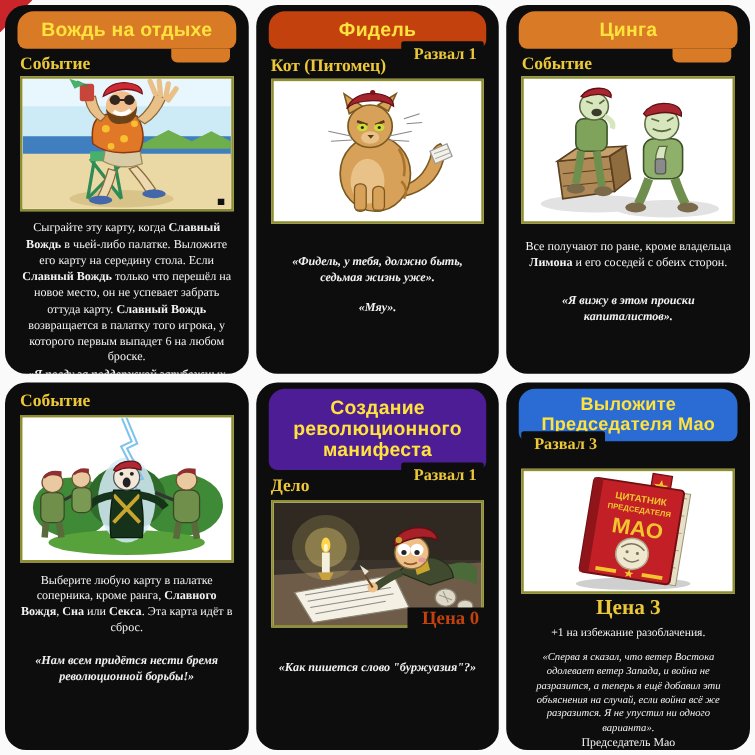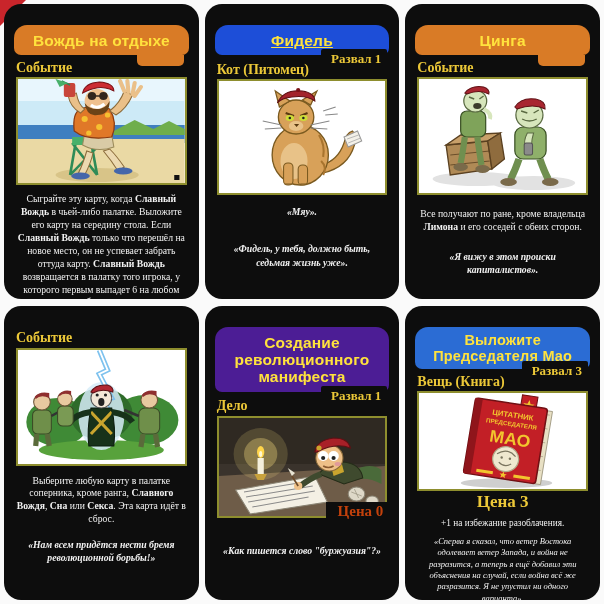--- a/index.html
+++ b/index.html
@@ -11,35 +11,35 @@
     position:absolute;left:0;top:0;width:26px;height:26px;background:#c9252b;
     clip-path:polygon(0 0,100% 0,0 100%);
   }
   .grid{
     position:absolute;inset:0;display:grid;
     grid-template-columns:repeat(3,1fr);grid-template-rows:repeat(2,1fr);
     gap:7px 6px;padding:4px;box-sizing:border-box;
   }
   .card{
     background:#0d0d0d;border-radius:17px;position:relative;overflow:hidden;
-    display:flex;flex-direction:column;padding:20px 9px;box-sizing:border-box;
+    display:flex;flex-direction:column;padding:4px 9px;box-sizing:border-box;
   }
   .banner{
     position:relative;border-radius:13px 13px 7px 7px;margin:1px 1px 0;
     padding:7px 4px 6px;text-align:center;
     font-family:"Liberation Sans",sans-serif;font-weight:bold;
     color:#ffe23d;font-size:15.5px;line-height:1.12;letter-spacing:.2px;
   }
   .banner.small-title{font-size:14.5px;padding:5px 4px 5px;}
   .banner.event::after{
     content:"";position:absolute;top:100%;right:5px;width:27%;height:11px;
     background:inherit;border-radius:0 0 5px 5px;
   }
   .bg-orange{background:#d97b26;}
-  .bg-green{background:#1d4ed8;text-decoration:underline;}
+  .bg-green{background:#c2410c;}
   .bg-red{background:#4c1d95;}
   .bg-blue{background:#2b6cd4;}
   .header-row{
     display:flex;justify-content:space-between;align-items:flex-end;
     margin:2px 3px 1px;position:relative;z-index:2;min-height:18px;
   }
   .type-line{
     color:#ecc838;font-weight:bold;font-size:14px;line-height:1.1;padding-top:2px;
   }
   .razval{
@@ -162,22 +162,22 @@
             <ellipse cx="81" cy="37" rx="4" ry="3" fill="#cddc39"></ellipse>
               <circle cx="81" cy="37" r="1.2" fill="#222"></circle>
             <ellipse cx="74" cy="45" rx="7" ry="5" fill="#e8c288"></ellipse>
             <path d="M72 43 L77 43 L74.5 46 Z" fill="#5a3a10"></path>
             <path d="M60 44 L42 40 M60 47 L44 48 M88 44 L106 40 M88 47 L104 48 M100 30 L112 26 M102 34 L114 33" stroke="#888" stroke-width="1"></path>
             <path d="M56 22 Q62 8 80 10 Q92 12 92 20 Q84 14 70 16 Q60 17 56 22 Z" fill="#a3242c" stroke="#5f1014" stroke-width="1"></path>
             <circle cx="76" cy="9" r="2" fill="#7a1217"></circle>
           </svg>
         </div>
       </div>
+      <div class="flavor loose">«Фидель, у тебя, должно быть, седьмая жизнь уже».</div>
       <div class="flavor">«Мяу».</div>
-      <div class="flavor loose">«Фидель, у тебя, должно быть, седьмая жизнь уже».</div>
     </div>
 
     <div class="card c3">
       <div class="banner bg-orange event">
         <span>Цинга</span>
       </div>
       <div class="header-row">
         <span class="type-line">Событие</span>
       </div>
       <div class="art-wrap">
@@ -319,21 +319,20 @@
         <div class="cena-overlay">Цена 0</div>
       </div>
       <div class="flavor" style="margin-top:26px;">«Как пишется слово "буржуазия"?»</div>
     </div>
 
     <div class="card c6">
       <div class="banner bg-blue small-title">
         <span>Выложите Председателя Мао</span>
       </div>
       <div class="header-row">
-        <span class="type-line">Вещь (Книга)</span>
         <span class="razval">Развал 3</span>
       </div>
       <div class="art-wrap">
         <div class="art-frame" style="height:96px;">
           <svg viewBox="0 0 160 96" preserveAspectRatio="none">
             <rect width="160" height="96" fill="#ffffff"></rect>
             <ellipse cx="84" cy="90" rx="44" ry="5" fill="#cfcfcf"></ellipse>
             <g transform="rotate(9 84 48)">
               <rect x="116" y="12" width="7" height="74" fill="#e8e0c4" stroke="#9a927a" stroke-width="0.8"></rect>
               <path d="M118 16 L121 16 M118 30 L121 30 M118 44 L121 44 M118 58 L121 58 M118 72 L121 72" stroke="#9a927a" stroke-width="0.6"></path>

